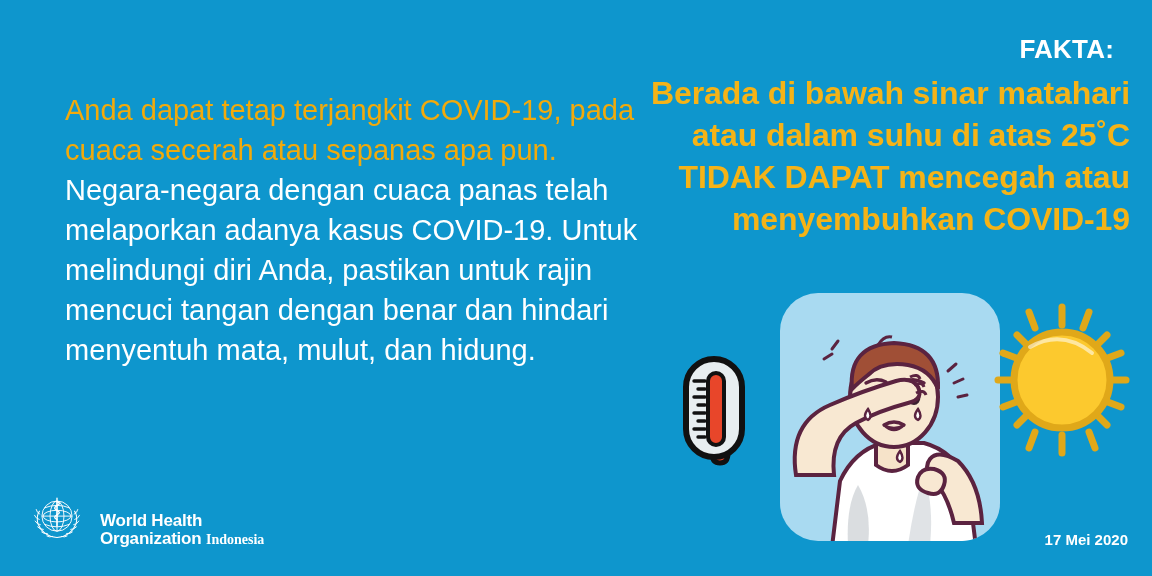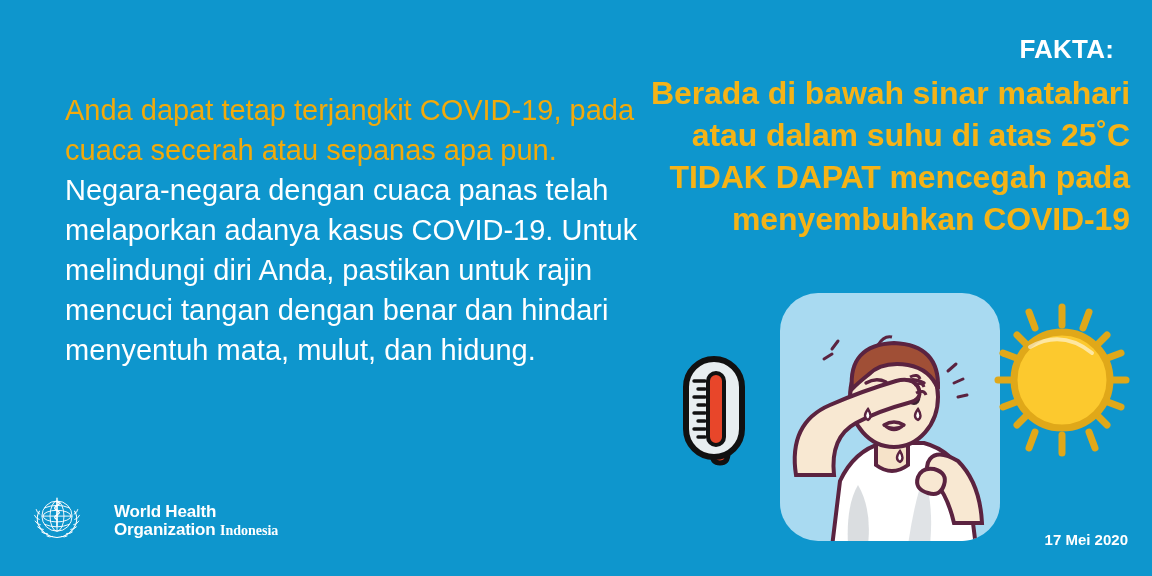--- a/index.html
+++ b/index.html
@@ -29,21 +29,21 @@
   .bodytext{
     position:absolute;left:38px;top:90px;width:585px;
     font-size:29px;line-height:40px;font-weight:400;margin-left:27px;
   }
   .bodytext .lead{color:#f2aa0b;display:block;}
   .bodytext .rest{color:#ffffff;display:block;}
 
   
   .who{
     position:absolute;left:28px;top:490px;
-    display:flex;align-items:center;gap:28px;
+    display:flex;align-items:flex-end;gap:14px;
   }
   .who-emblem{width:58px;height:58px;flex:0 0 58px;}
   .who-words{padding-top:3px;}
   .who-name{
     color:#ffffff;font-weight:bold;font-size:17px;line-height:18px;
     letter-spacing:-.2px;white-space:pre-line;
   }
   .who-rule{
     height:2px;background:#ffffff;margin:4px 0 3px 0;width:106px;
   }
@@ -71,21 +71,21 @@
 </style>
 </head>
 <body>
 
 <div class="canvas">
 
   <div class="headline">
     <div class="fakta">FAKTA:</div>
     <div class="headline-body">Berada di bawah sinar matahari</div>
     <div class="headline-body">atau dalam suhu di atas 25˚C</div>
-    <div class="headline-body">TIDAK DAPAT mencegah pada</div>
+    <div class="headline-body">TIDAK DAPAT mencegah atau</div>
     <div class="headline-body">menyembuhkan COVID-19</div>
   </div>
 
   <div class="bodytext">
     <span class="lead">Anda dapat tetap terjangkit COVID-19, pada cuaca secerah atau sepanas apa pun.</span>
     <span class="rest">Negara-negara dengan cuaca panas telah melaporkan adanya kasus COVID-19. Untuk melindungi diri Anda, pastikan untuk rajin mencuci tangan dengan benar dan hindari menyentuh mata, mulut, dan hidung.</span>
   </div>
 
   <div class="who">
     <span class="who-emblem">

